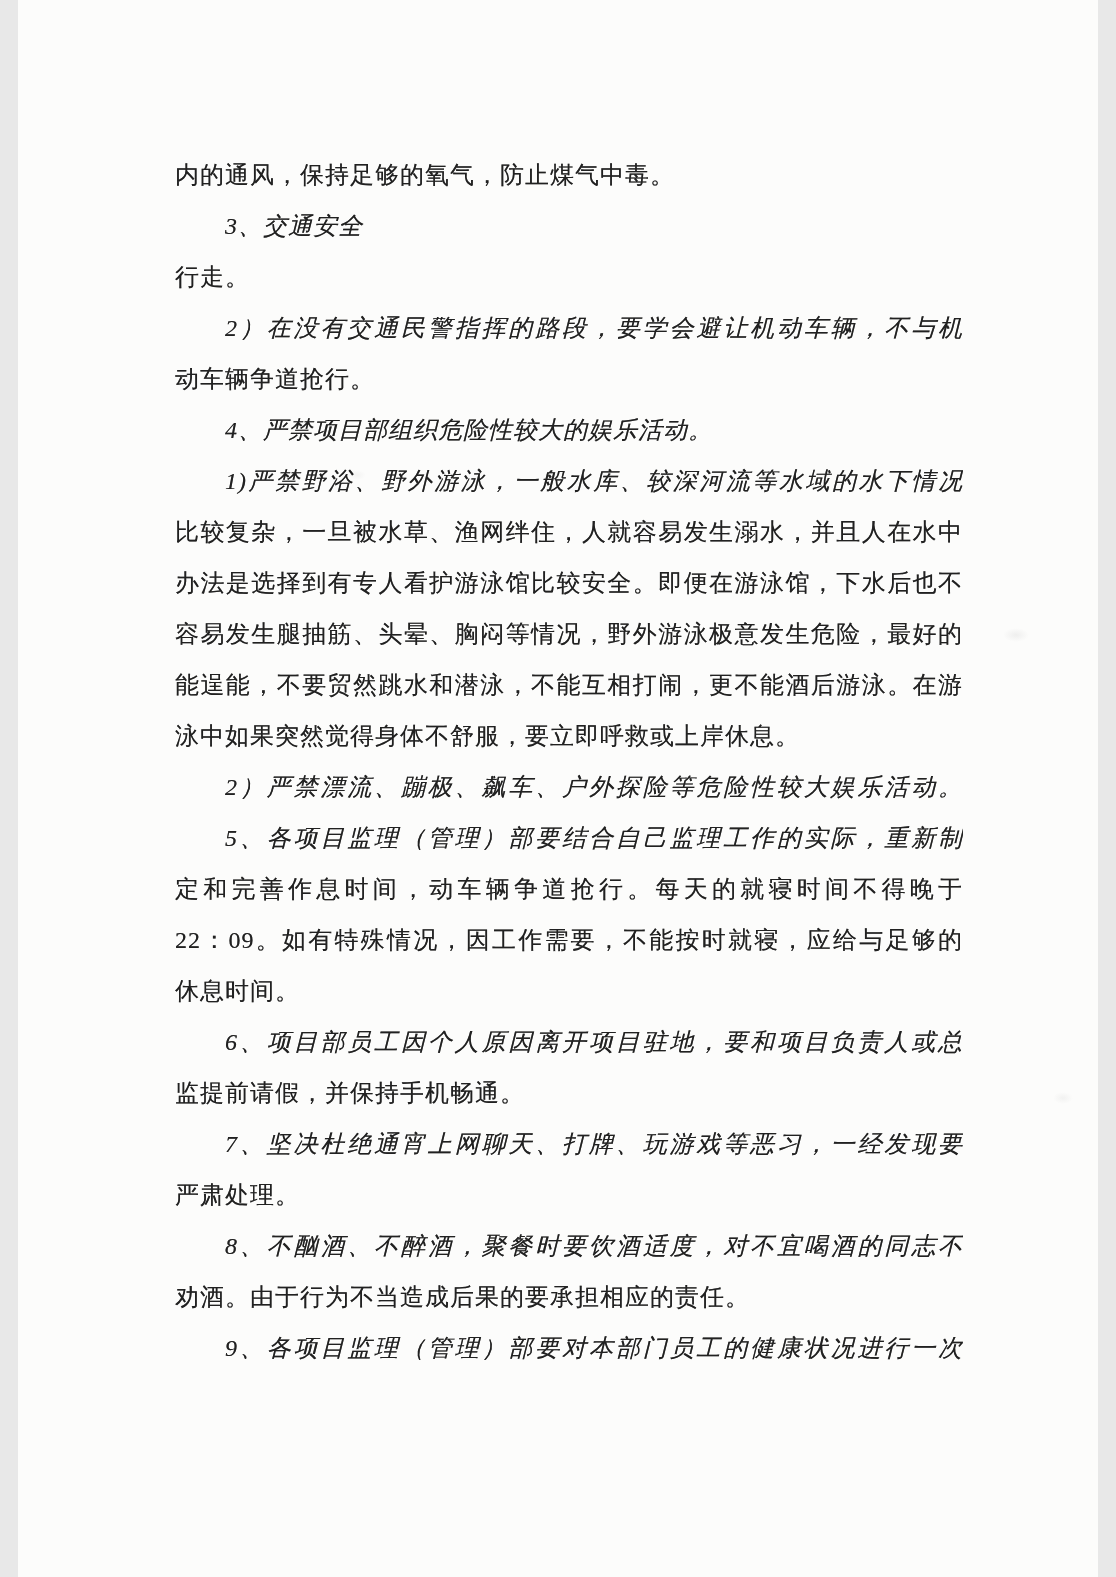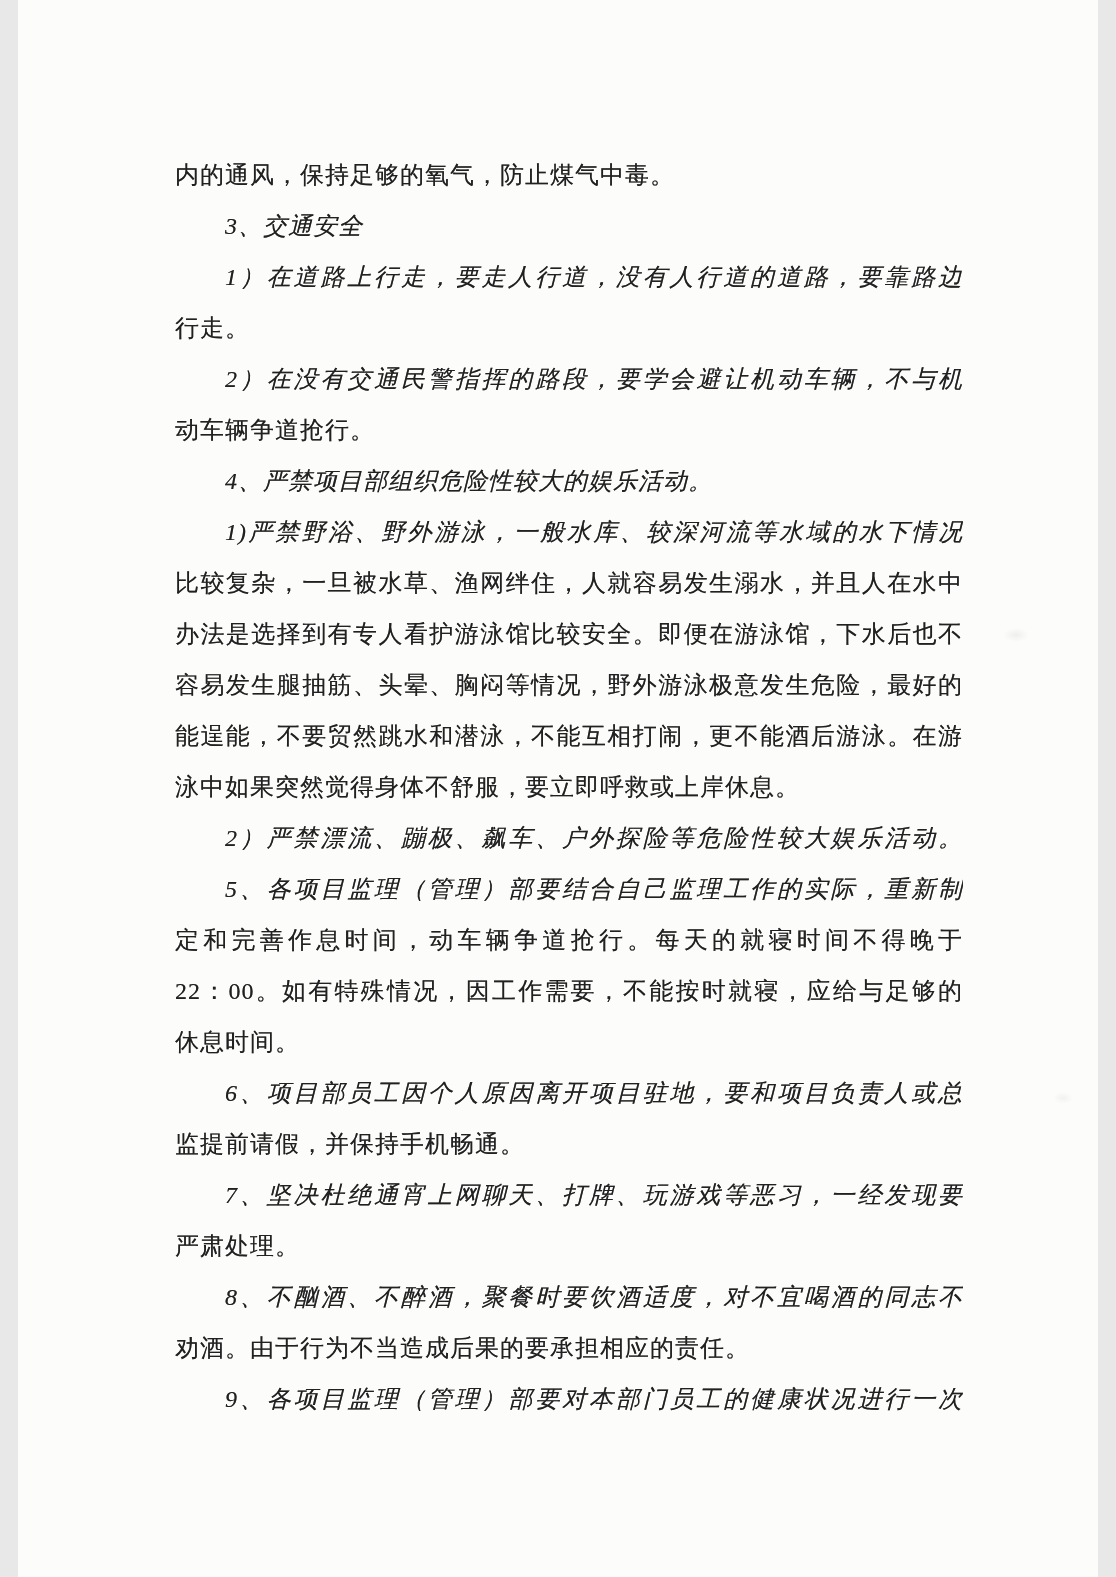--- a/index.html
+++ b/index.html
@@ -63,35 +63,34 @@
 </head>
 <body>
 
 <div class="page" style="--paper: #fcfcfb; --ink: #212121;">
   <div class="speck s1"></div>
   <div class="speck s2"></div>
   <div class="speck s3"></div>
   <div class="text-block" id="text-block">
       <div class="line">内的通风，保持足够的氧气，防止煤气中毒。</div>
       <div class="line indent">3、交通安全</div>
-      <div class="line indent fill">1）在道路上行走，要走人行道，没有人行道的道路，要靠路边</div>
       <div class="line">行走。</div>
       <div class="line indent fill">2）在没有交通民警指挥的路段，要学会避让机动车辆，不与机</div>
       <div class="line">动车辆争道抢行。</div>
       <div class="line indent">4、严禁项目部组织危险性较大的娱乐活动。</div>
       <div class="line indent fill">1)严禁野浴、野外游泳，一般水库、较深河流等水域的水下情况</div>
       <div class="line fill">比较复杂，一旦被水草、渔网绊住，人就容易发生溺水，并且人在水中</div>
       <div class="line fill">办法是选择到有专人看护游泳馆比较安全。即便在游泳馆，下水后也不</div>
       <div class="line fill">容易发生腿抽筋、头晕、胸闷等情况，野外游泳极意发生危险，最好的</div>
       <div class="line fill">能逞能，不要贸然跳水和潜泳，不能互相打闹，更不能酒后游泳。在游</div>
       <div class="line">泳中如果突然觉得身体不舒服，要立即呼救或上岸休息。</div>
       <div class="line indent fill">2）严禁漂流、蹦极、飙车、户外探险等危险性较大娱乐活动。</div>
       <div class="line indent fill">5、各项目监理（管理）部要结合自己监理工作的实际，重新制</div>
       <div class="line fill">定和完善作息时间，动车辆争道抢行。每天的就寝时间不得晚于</div>
-      <div class="line fill">22：00。如有特殊情况，因工作需要，不能按时就寝，应给与足够的</div>
+      <div class="line fill">22：09。如有特殊情况，因工作需要，不能按时就寝，应给与足够的</div>
       <div class="line">休息时间。</div>
       <div class="line indent fill">6、项目部员工因个人原因离开项目驻地，要和项目负责人或总</div>
       <div class="line">监提前请假，并保持手机畅通。</div>
       <div class="line indent fill">7、坚决杜绝通宵上网聊天、打牌、玩游戏等恶习，一经发现要</div>
       <div class="line">严肃处理。</div>
       <div class="line indent fill">8、不酗酒、不醉酒，聚餐时要饮酒适度，对不宜喝酒的同志不</div>
       <div class="line">劝酒。由于行为不当造成后果的要承担相应的责任。</div>
       <div class="line indent fill">9、各项目监理（管理）部要对本部门员工的健康状况进行一次</div>
     </div>
 </div>

